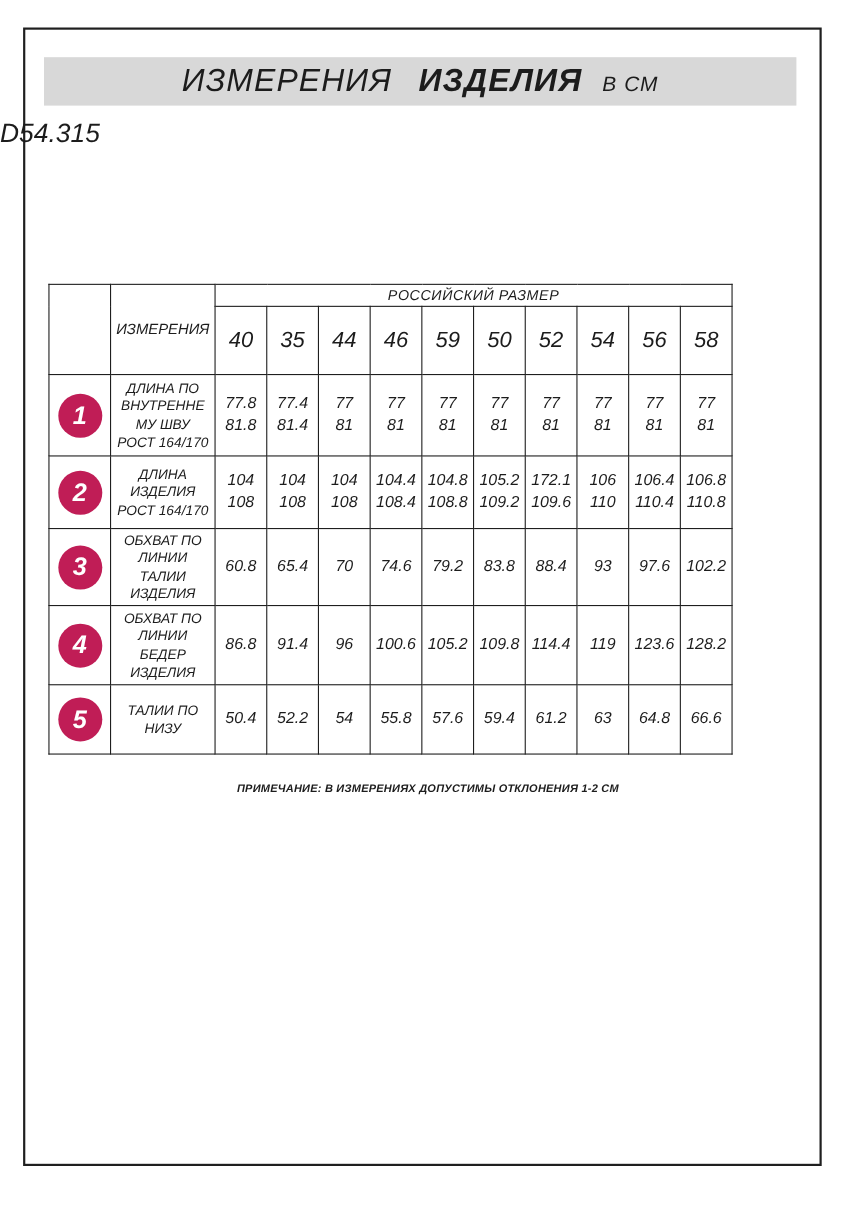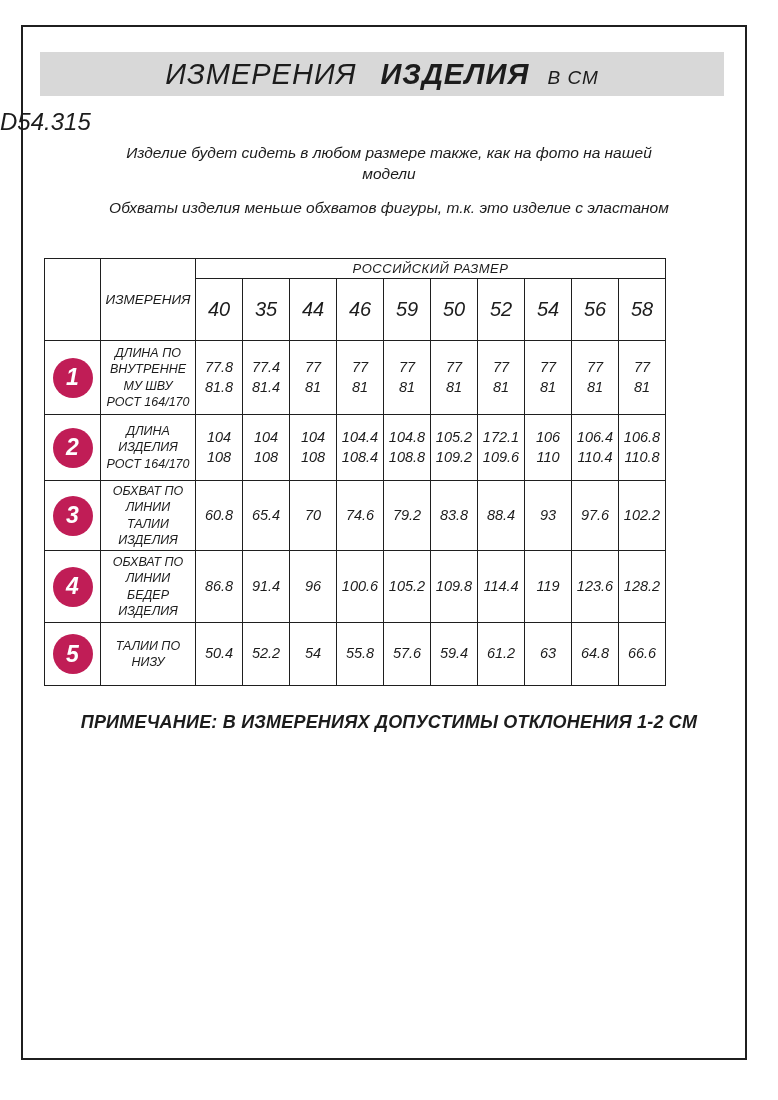--- a/index.html
+++ b/index.html
@@ -138,41 +138,39 @@
     align-items: center;
     justify-content: center;
     margin: 0 auto;
   }
   .footnote {
     position: absolute;
     left: 0;
     top: 712px;
     width: 778px;
     text-align: center;
-    font-size: 18px;
+    font-size: 10px;
     font-weight: 700;
     letter-spacing: 0.2px;
   }
 </style>
 </head>
 <body>
 
 <div class="page">
   <div class="page-frame"></div>
 
   <div class="title-bar">
     <span class="title-main">ИЗМЕРЕНИЯ</span>
     <span class="title-accent">ИЗДЕЛИЯ</span>
     <span class="title-unit">В СМ</span>
   </div>
 
   <div class="product-code">D54.315</div>
 
-  <div class="intro intro-1">Изделие будет сидеть в любом размере также, как на фото на нашей модели</div>
-  <div class="intro intro-2">Обхваты изделия меньше обхватов фигуры, т.к. это изделие с эластаном</div>
 
   <table class="meas">
     <colgroup>
       <col class="c-badge">
       <col class="c-label">
       <col class="c-size">
         <col class="c-size">
         <col class="c-size">
         <col class="c-size">
         <col class="c-size">

